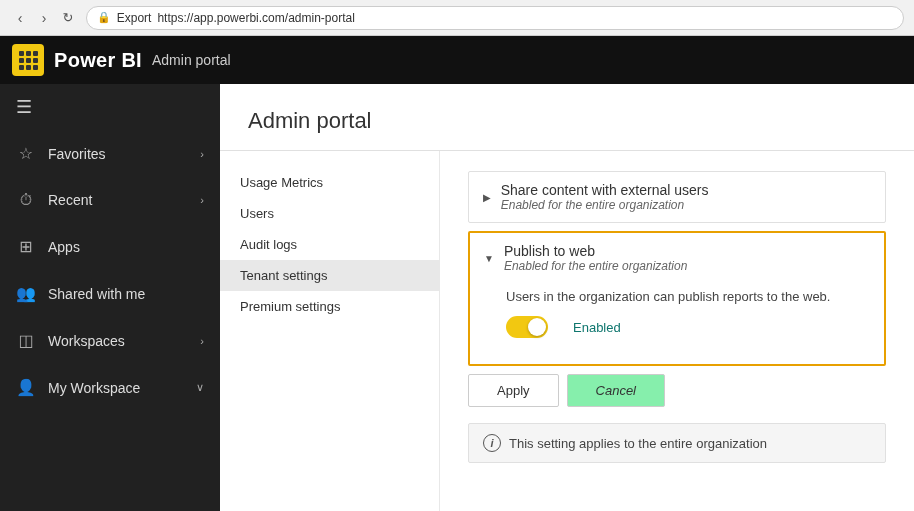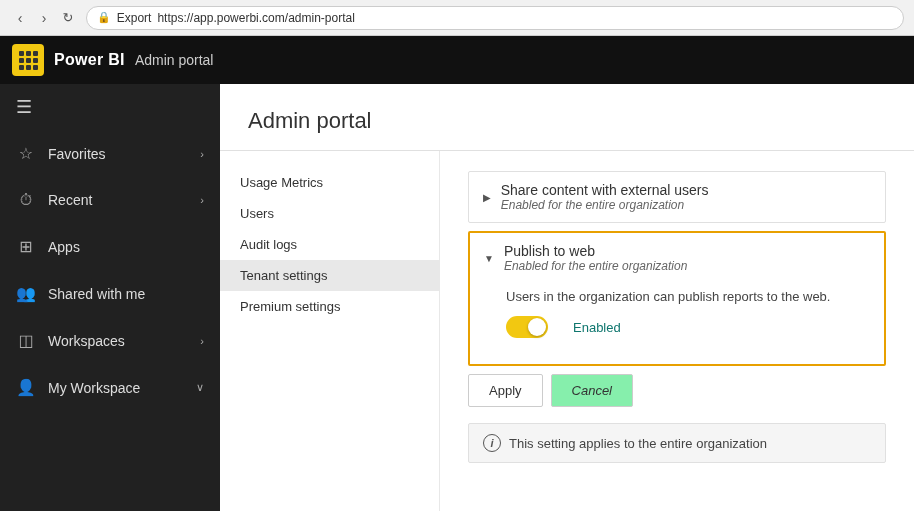--- a/index.html
+++ b/index.html
@@ -83,21 +83,21 @@
       grid-template-columns: repeat(3, 5px);
       gap: 2px;
     }
     .grid-dot {
       width: 5px; height: 5px;
       background: #333;
       border-radius: 1px;
     }
     .app-title {
       color: white;
-      font-size: 16px;
+      font-size: 20px;
       font-weight: 600;
       letter-spacing: 0.3px;
     }
     .page-subtitle {
       color: #ccc;
       font-size: 14px;
       font-weight: 400;
     }
 
     
@@ -262,21 +262,21 @@
     }
 
     
     .action-buttons {
       display: flex;
       gap: 8px;
       margin-top: 8px;
       margin-bottom: 16px;
     }
     .btn {
-      padding: 8px 20px;
+      padding: 8px 28px;
       border: 1px solid #ccc;
       border-radius: 2px;
       cursor: pointer;
       font-size: 13px;
       background: white;
       color: #333;
     }
     .btn-apply { background: white; }
     .btn-cancel { background: #86efac; font-style: italic; }
 

